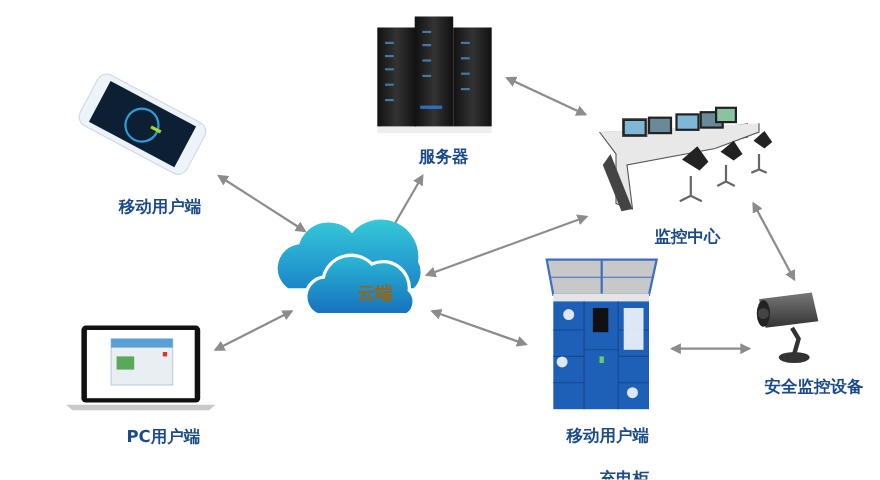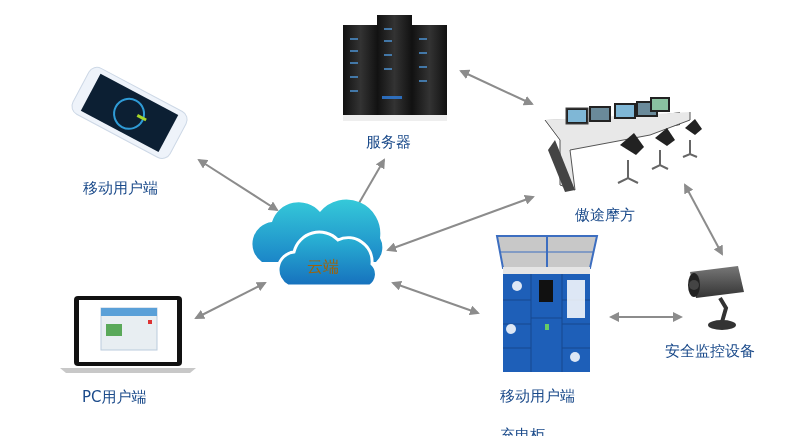--- a/index.html
+++ b/index.html
@@ -1,17 +1,17 @@
 <!DOCTYPE html>
 <html><head>
 <meta charset="utf-8">
 <style>
   html,body{margin:0;padding:0;background:#fff;}
   body{width:800px;height:436px;position:relative;overflow:hidden;font-family:"DejaVu Sans","Liberation Sans",sans-serif;}
-  .label{position:absolute;color:#1a4a8a;font-size:15px;text-align:left;white-space:nowrap;line-height:19px;}
+  .label{position:absolute;color:#1a4a8a;font-size:15px;text-align:right;white-space:nowrap;line-height:19px;font-weight:bold;}
   svg{position:absolute;left:0;top:0;}
 </style>
 </head>
 <body>
 
 <svg width="800" height="436">
   <defs>
     <linearGradient id="cg1" x1="0" y1="0" x2="0" y2="1">
       <stop offset="0" stop-color="#35c9d9"></stop>
         <stop offset="1" stop-color="#1b86c8"></stop>
@@ -145,18 +145,18 @@
     <path d="M690,272 L738,266 L744,292 L696,298 Z" fill="url(#cam)"></path>
     <ellipse cx="694" cy="285" rx="6" ry="12" fill="#222"></ellipse>
     <circle cx="694" cy="285" r="5" fill="#444"></circle>
     <path d="M720,298 l6,10 l-4,14" stroke="#333" stroke-width="4" fill="none"></path>
     <ellipse cx="722" cy="325" rx="14" ry="5" fill="#333"></ellipse>
   </g>
 </svg>
 
 <div class="label" style="left:366px;top:133px;width:60px;">服务器</div>
 <div class="label" style="left:83px;top:179px;width:100px;">移动用户端</div>
-<div class="label" style="left:575px;top:206px;width:80px;">傲途摩方</div>
+<div class="label" style="left:575px;top:206px;width:80px;">监控中心</div>
 <div class="label" style="left:307px;top:257px;width:50px;color:#a16207;font-size:16px;">云端</div>
 <div class="label" style="left:82px;top:388px;width:100px;">PC用户端</div>
 <div class="label" style="left:500px;top:387px;width:90px;">移动用户端</div>
 <div class="label" style="left:500px;top:406px;width:90px;margin-top:20px;">充电柜</div>
 <div class="label" style="left:665px;top:342px;width:120px;">安全监控设备</div>
 
 </body></html>

